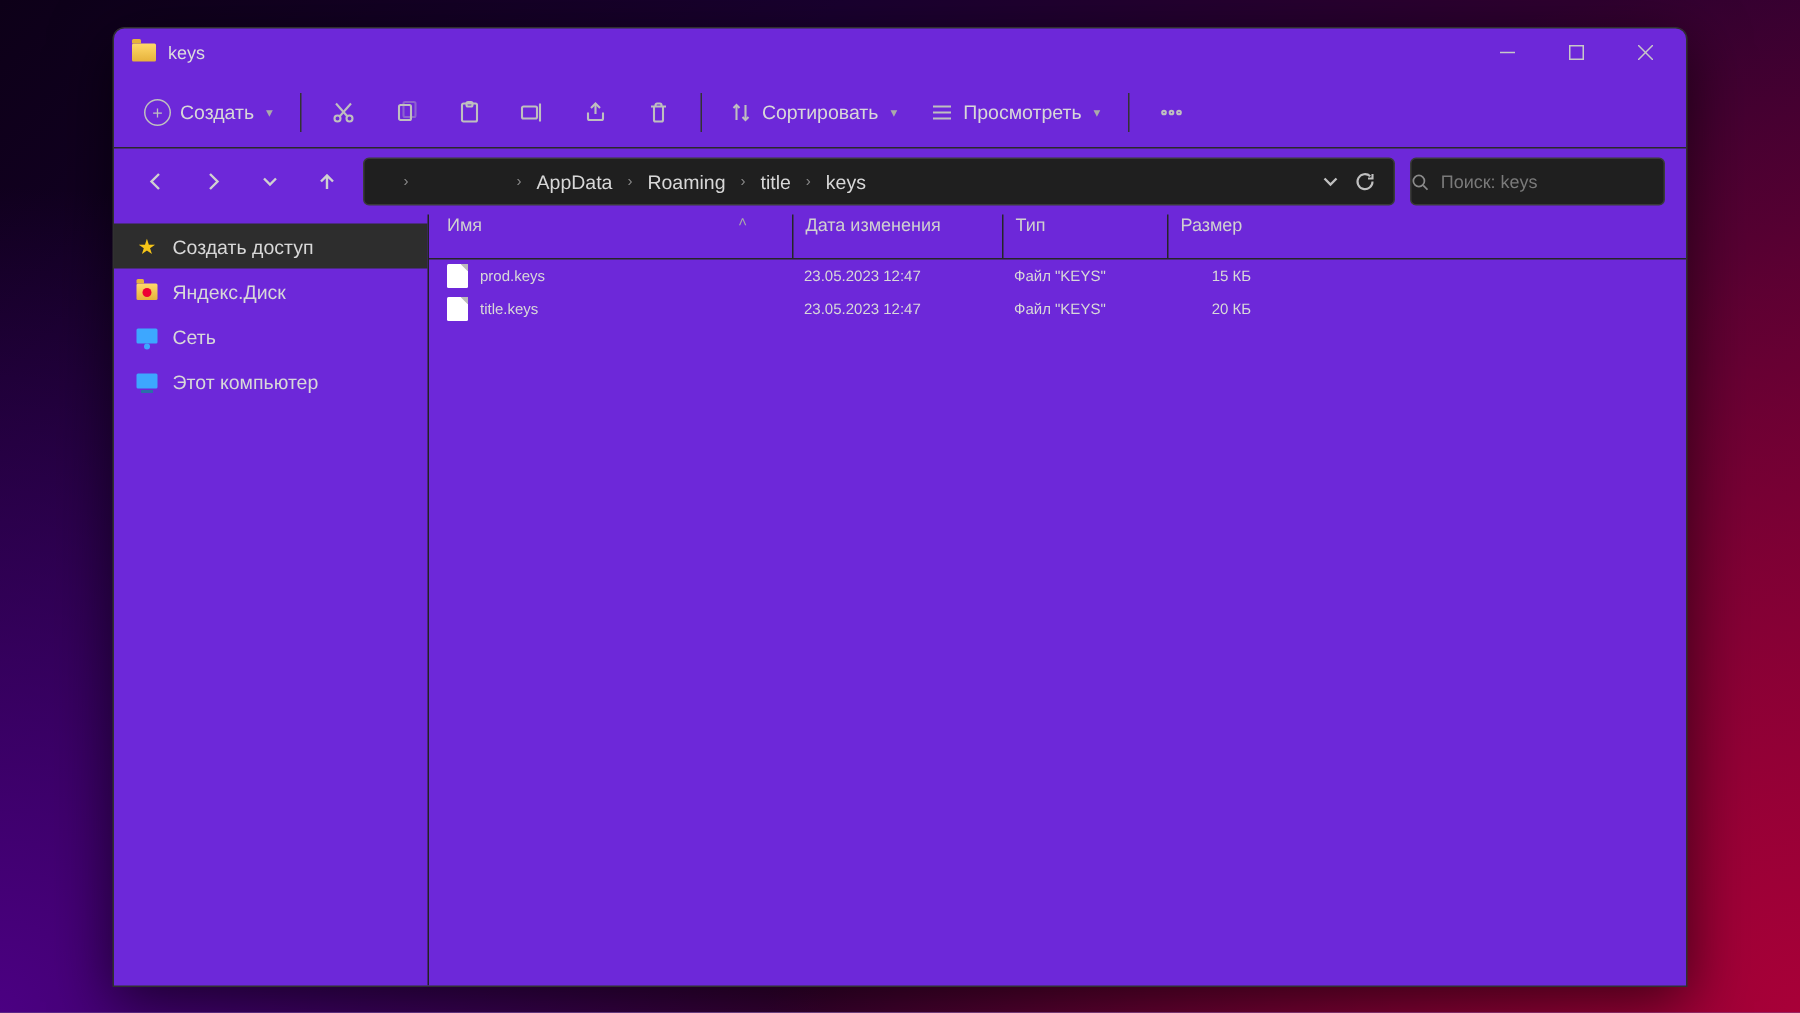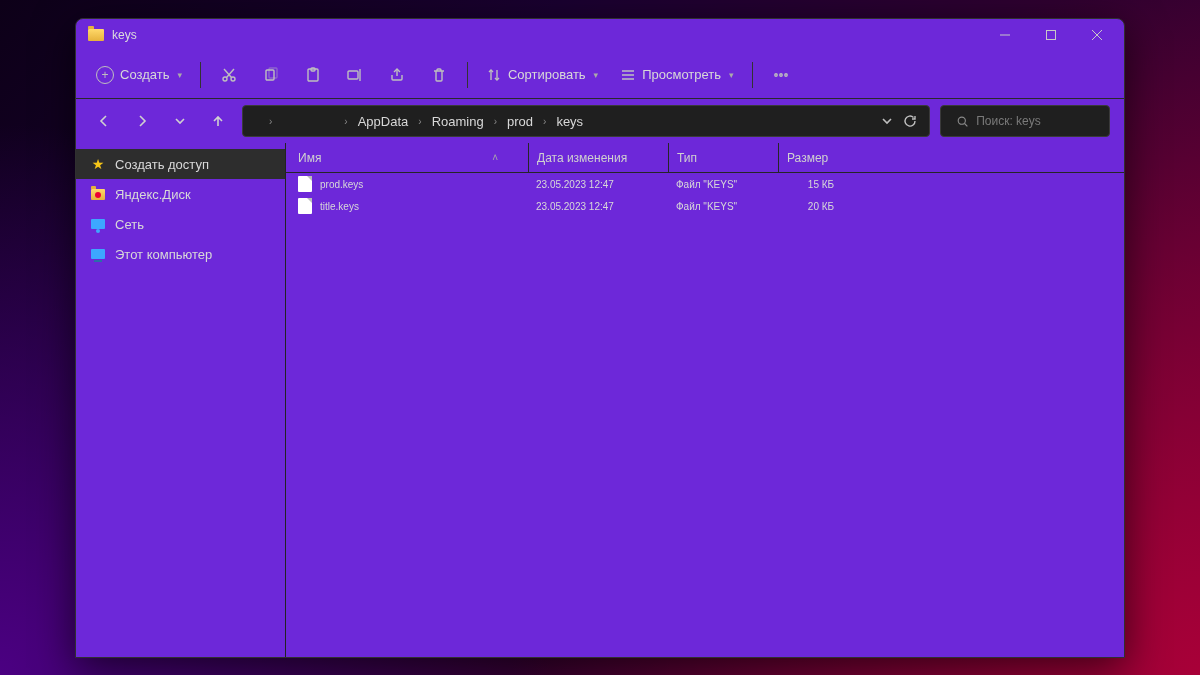--- a/index.html
+++ b/index.html
@@ -39,41 +39,41 @@
   .tbtn svg{width:16px;height:16px;stroke:#bfbfbf;fill:none;stroke-width:1.4;}
   .new-plus{width:18px;height:18px;border:1.5px solid #bfbfbf;border-radius:50%;display:flex;align-items:center;justify-content:center;font-size:12px;color:#bfbfbf;line-height:1;}
   
   .navbar{ height:44px; display:flex; align-items:center; gap:10px; padding:0 14px;}
   .navbtn{width:28px;height:28px;display:flex;align-items:center;justify-content:center;color:#d0d0d0;border-radius:3px;}
   .addr{ flex:1; height:32px; background:#1f1f1f; border:1px solid #3a3a3a; border-radius:4px; display:flex; align-items:center; padding:0 6px; gap:4px;}
   .addr .crumb{display:flex;align-items:center;gap:4px;padding:0 4px;height:100%;color:#d8d8d8;}
   .addr .sep{color:#888;font-size:10px;margin:0 2px;}
   .addr .addr-spacer{flex:1;}
   .addr .addr-end{display:flex;align-items:center;gap:10px;padding-right:6px;color:#bfbfbf;}
-  .search{ width:170px; height:32px; background:#1f1f1f; border:1px solid #3a3a3a; border-radius:4px; display:flex; align-items:center; padding:0 16px; gap:8px; color:#8a8a8a;}
+  .search{ width:170px; height:32px; background:#1f1f1f; border:1px solid #3a3a3a; border-radius:4px; display:flex; align-items:center; padding:0 0; gap:8px; color:#8a8a8a;}
   .search input{background:transparent;border:0;outline:0;color:#ddd;font-size:12px;width:100%;}
   .search input::placeholder{color:#7a7a7a;}
   
   .body{flex:1;display:flex;min-height:0;}
   .sidebar{width:210px;border-right:1px solid #222;padding:6px 0;}
   .side-item{height:30px;display:flex;align-items:center;gap:9px;padding:0 14px;color:#d8d8d8;}
   .side-item.active{background:#2d2d2d;}
   .side-item .ico{width:16px;height:16px;display:flex;align-items:center;justify-content:center;}
   .star{color:#f5c518;font-size:14px;}
   .ydisk{width:14px;height:11px;background:linear-gradient(#ffd96a,#e6b23c);border-radius:1px;position:relative;}
   .ydisk::before{content:"";position:absolute;top:-3px;left:0;width:5px;height:3px;background:#e6b23c;border-radius:1px 1px 0 0;}
   .ydisk::after{content:"";position:absolute;inset:0;margin:auto;width:6px;height:6px;border-radius:50%;background:#e03; top:2px;}
   .pc-ico{width:14px;height:10px;background:#3da7ff;border-radius:1px;position:relative;}
   .pc-ico::after{content:"";position:absolute;bottom:-3px;left:3px;width:8px;height:2px;background:#2a6fa8;}
   .net-ico{width:14px;height:10px;background:#3da7ff;border-radius:1px;position:relative;}
   .net-ico::after{content:"";position:absolute;bottom:-4px;left:5px;width:4px;height:4px;border-radius:50%;background:#3da7ff;}
   
   .files{flex:1;display:flex;flex-direction:column;}
   .cols{display:grid;grid-template-columns:230px 140px 110px 90px;align-items:center;height:30px;border-bottom:1px solid #262626;padding-left:12px;color:#d0d0d0;font-size:12px;}
-  .cols .col{display:flex;align-items:center;gap:6px;height:100%;border-left:1px solid #262626;padding-left:8px;}
+  .cols .col{display:flex;align-items:flex-start;gap:6px;height:100%;border-left:1px solid #262626;padding-left:8px;}
   .cols .col:first-child{border-left:0;padding-left:0;}
   .cols .sort-arr{font-size:10px;color:#aaa;}
   .row{display:grid;grid-template-columns:230px 140px 110px 90px;align-items:center;height:22px;padding-left:12px;color:#d8d8d8;font-size:10px;}
   .row .cell{padding-left:8px;}
   .row .cell:first-child{padding-left:0;display:flex;align-items:center;gap:8px;}
   .row .cell.size{text-align:center;padding-right:12px;}
   .file-ico{width:14px;height:16px;background:#fff;border-radius:1px;position:relative;}
   .file-ico::after{content:"";position:absolute;top:0;right:0;width:5px;height:5px;background:#bbb;clip-path:polygon(100% 0,100% 100%,0 0);}
 </style>
 </head>
@@ -209,21 +209,21 @@
       <span class="sep">›</span>
       <span class="crumb">
           <span>AppData</span>
         </span>
       <span class="sep">›</span>
       <span class="crumb">
           <span>Roaming</span>
         </span>
       <span class="sep">›</span>
       <span class="crumb">
-          <span>prod</span>
+          <span>title</span>
         </span>
       <span class="sep">›</span>
       <span class="crumb">
           <span>keys</span>
         </span>
       <span class="addr-spacer"></span>
       <span class="addr-end">
         <svg width="12" height="12" viewBox="0 0 12 12">
             <path d="M2 4l4 4 4-4" fill="none" stroke="#bfbfbf" stroke-width="1.6"></path>
           </svg>

